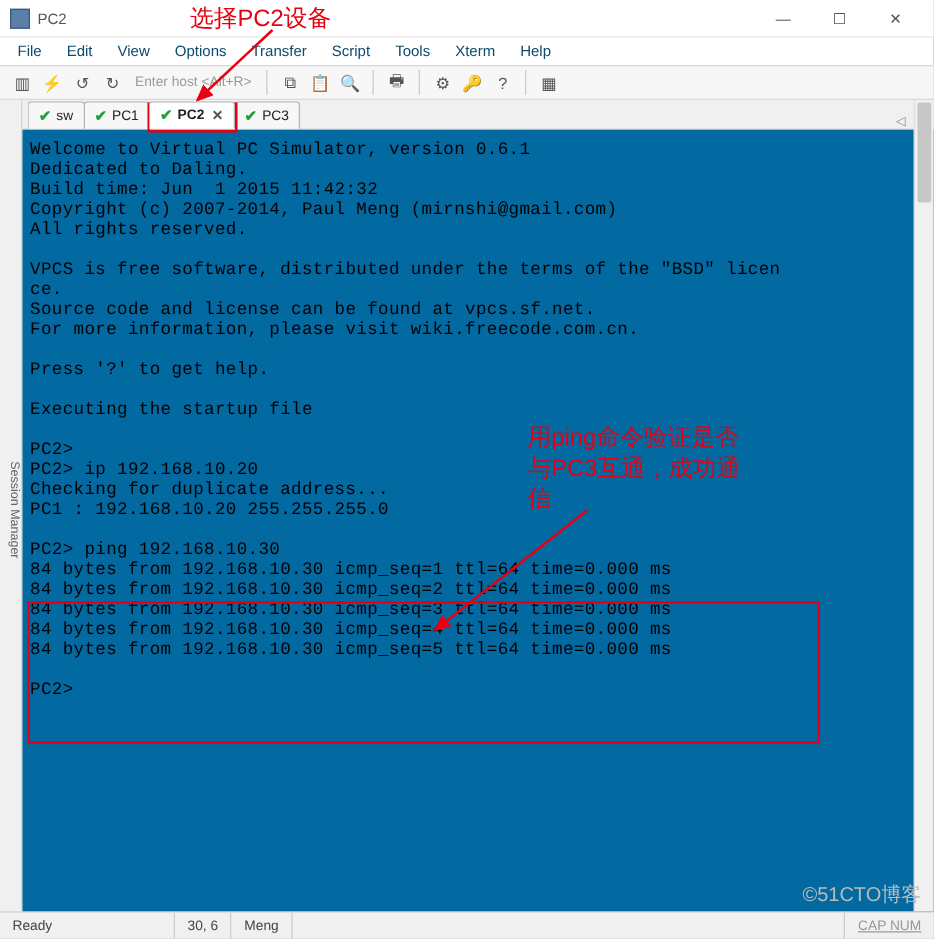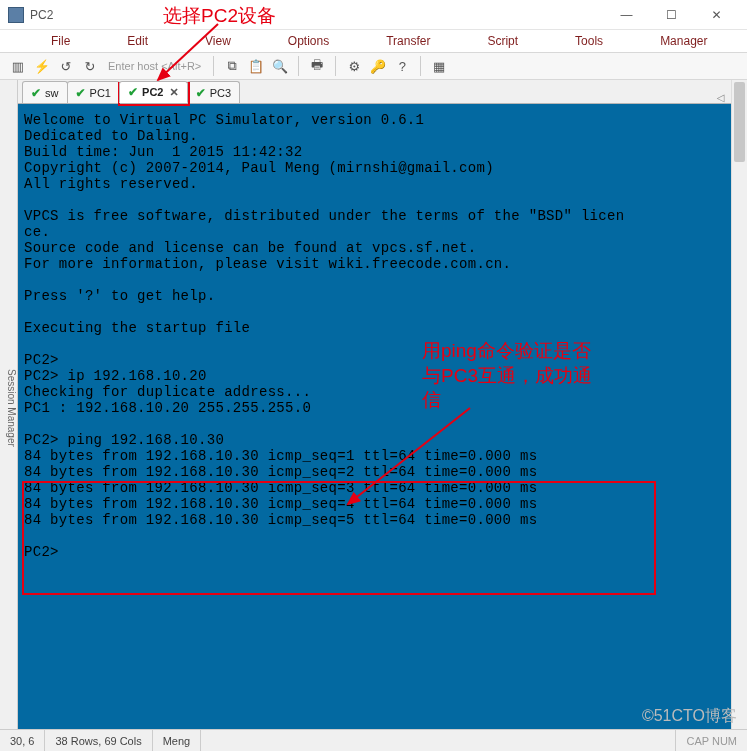--- a/index.html
+++ b/index.html
@@ -2,42 +2,42 @@
 <html><head>
 <meta charset="utf-8">
 <style>
   * { box-sizing: border-box; margin: 0; padding: 0; }
   body { font-family: "Segoe UI", Tahoma, sans-serif; font-size: 12px; background: #fff; width: 747px; height: 751px; overflow: hidden; position: relative; }
   .titlebar { height: 30px; background: #fff; display: flex; align-items: center; padding: 0 8px; border-bottom: 1px solid #e5e5e5; }
   .titlebar .icon { width: 16px; height: 16px; margin-right: 6px; display:inline-block; background:#5b7fa6; border:1px solid #3a5a7a; }
   .titlebar .title { flex: 1; color: #555; }
   .winbtn { width: 45px; height: 28px; display:flex; align-items:center; justify-content:center; color:#555; }
   .menubar { height: 22px; display: flex; align-items: center; padding: 0 6px; gap: 4px; }
-  .menubar span { padding: 2px 8px; color:#7f1d1d;margin-left:37px; }
+  .menubar span { padding: 2px 8px; color:#0c4a6e; }
   .toolbar { height: 28px; display: flex; align-items: center; padding: 0 8px; border-top:1px solid #d8d8d8; border-bottom:1px solid #d8d8d8; background:#f7f7f7; gap:4px; }
   .tb-btn { width:20px; height:20px; display:flex; align-items:center; justify-content:center; color:#555; font-size:13px; }
   .tb-sep { width:1px; height:20px; background:#ccc; margin:0 4px; }
   .host-entry { color:#999; padding:0 4px; font-size:11px; }
   .content-row { display:flex; height: calc(100% - 30px - 22px - 28px - 22px); }
   .sidepanel { width:18px; background:#f0f0f0; border-right:1px solid #ccc; writing-mode: vertical-rl; text-orientation: mixed; font-size:10px; color:#666; text-align:center; padding-top:6px;}
   .main { flex:1; display:flex; flex-direction:column; position:relative; }
   .tabbar { height:24px; background:#f0f0f0; border-bottom:1px solid #b5b5b5; display:flex; align-items:flex-end; padding-left:4px; position:relative;}
   .tab { height:22px; display:flex; align-items:center; padding:0 8px; border:1px solid #b5b5b5; border-bottom:none; margin-right:-1px; background:#f7f7f7; font-size:11px; color:#222; border-top-left-radius:3px; border-top-right-radius:3px;}
   .tab.active { background:#fff; border-bottom:1px solid #fff; position:relative; z-index:2;}
   .tab-close { margin-left:6px; color:#555; font-weight:bold; }
   .check { color:#21a038; font-weight:bold; margin-right:4px; font-size:12px;}
   .tab-arrows { margin-left:auto; padding:0 6px; color:#888; font-size:10px; letter-spacing:2px;}
   .terminal { flex:1; background:#0369a1; font-family: "Courier New", monospace; font-size:14px; line-height:16px; color:#000; padding:8px 6px 4px 6px; white-space:pre; overflow:hidden; position:relative; letter-spacing:0.3px;}
   .scroll-v { position:absolute; right:0; top:0; bottom:0; width:16px; background:#f0f0f0; border-left:1px solid #ddd;}
   .scroll-v .thumb { position:absolute; left:2px; right:2px; top:2px; height:80px; background:#c7c7c7; border-radius:2px;}
   .statusbar { height:22px; background:#f0f0f0; border-top:1px solid #ccc; display:flex; align-items:center; font-size:11px; color:#444;}
   .statusbar .cell { padding:0 10px; border-right:1px solid #ccc; height:100%; display:flex; align-items:center;}
   .statusbar .cell.first { width:140px; }
   .statusbar .flex { flex:1; }
-  .statusbar .right { margin-left:auto; padding:0 10px; color:#999;}
+  .statusbar .right { margin-left:auto; padding:0 10px; color:#999;text-decoration:underline;}
   .redbox { position:absolute; border:2px solid #e60012; pointer-events:none; }
   .annotation { position:absolute; color:#e60012; font-family: "Microsoft YaHei","SimSun",sans-serif; font-size:19px; pointer-events:none; line-height:1.3;}
   svg.arrow { position:absolute; pointer-events:none; overflow:visible; }
   .watermark { position:absolute; right:10px; bottom:24px; color:#bbb; font-size:16px;}
 </style>
 </head>
 <body>
 
 <div class="titlebar">
   <span class="icon"></span>
@@ -48,21 +48,21 @@
 </div>
 
 <div class="menubar">
   <span>File</span>
   <span>Edit</span>
   <span>View</span>
   <span>Options</span>
   <span>Transfer</span>
   <span>Script</span>
   <span>Tools</span>
-  <span>Manager</span>
+  <span>Xterm</span>
   <span>Help</span>
 </div>
 
 <div class="toolbar">
   <div class="tb-btn">▥</div>
   <div class="tb-btn">⚡</div>
   <div class="tb-btn">↺</div>
   <div class="tb-btn">↻</div>
   <span class="host-entry">Enter host &lt;Alt+R&gt;</span>
   <div class="tb-sep"></div>
@@ -130,31 +130,31 @@
 84 bytes from 192.168.10.30 icmp_seq=5 ttl=64 time=0.000 ms
 
 PC2&gt; </div>
     <div class="scroll-v">
         <div class="thumb"></div>
       </div>
   </div>
 </div>
 
 <div class="statusbar">
+  <div class="cell first">Ready</div>
   <div class="cell">30,  6</div>
-  <div class="cell">38 Rows, 69 Cols</div>
   <div class="cell">Meng</div>
   <div class="cell flex"></div>
   <div class="right">CAP  NUM</div>
 </div>
 
 <div class="redbox" style="left:118px; top:82px; width:72px; height:24px;"></div>
 <div class="redbox" style="left:22px; top:481px; width:634px; height:114px;"></div>
 
-<div class="annotation" style="left:163px; top:4px;">选择PC2设备</div>
+<div class="annotation" style="left:152px; top:4px;">选择PC2设备</div>
 <div class="annotation" style="left:422px; top:339px; white-space:pre;">用ping命令验证是否
 与PC3互通，成功通
 信</div>
 
 <svg class="arrow" style="left:150px; top:20px;" width="80" height="70">
   <defs>
       <marker id="ah1" markerWidth="8" markerHeight="8" refX="6" refY="3" orient="auto">
         <path d="M0,0 L7,3 L0,6 Z" fill="#e60012"></path>
       </marker>
     </defs>

